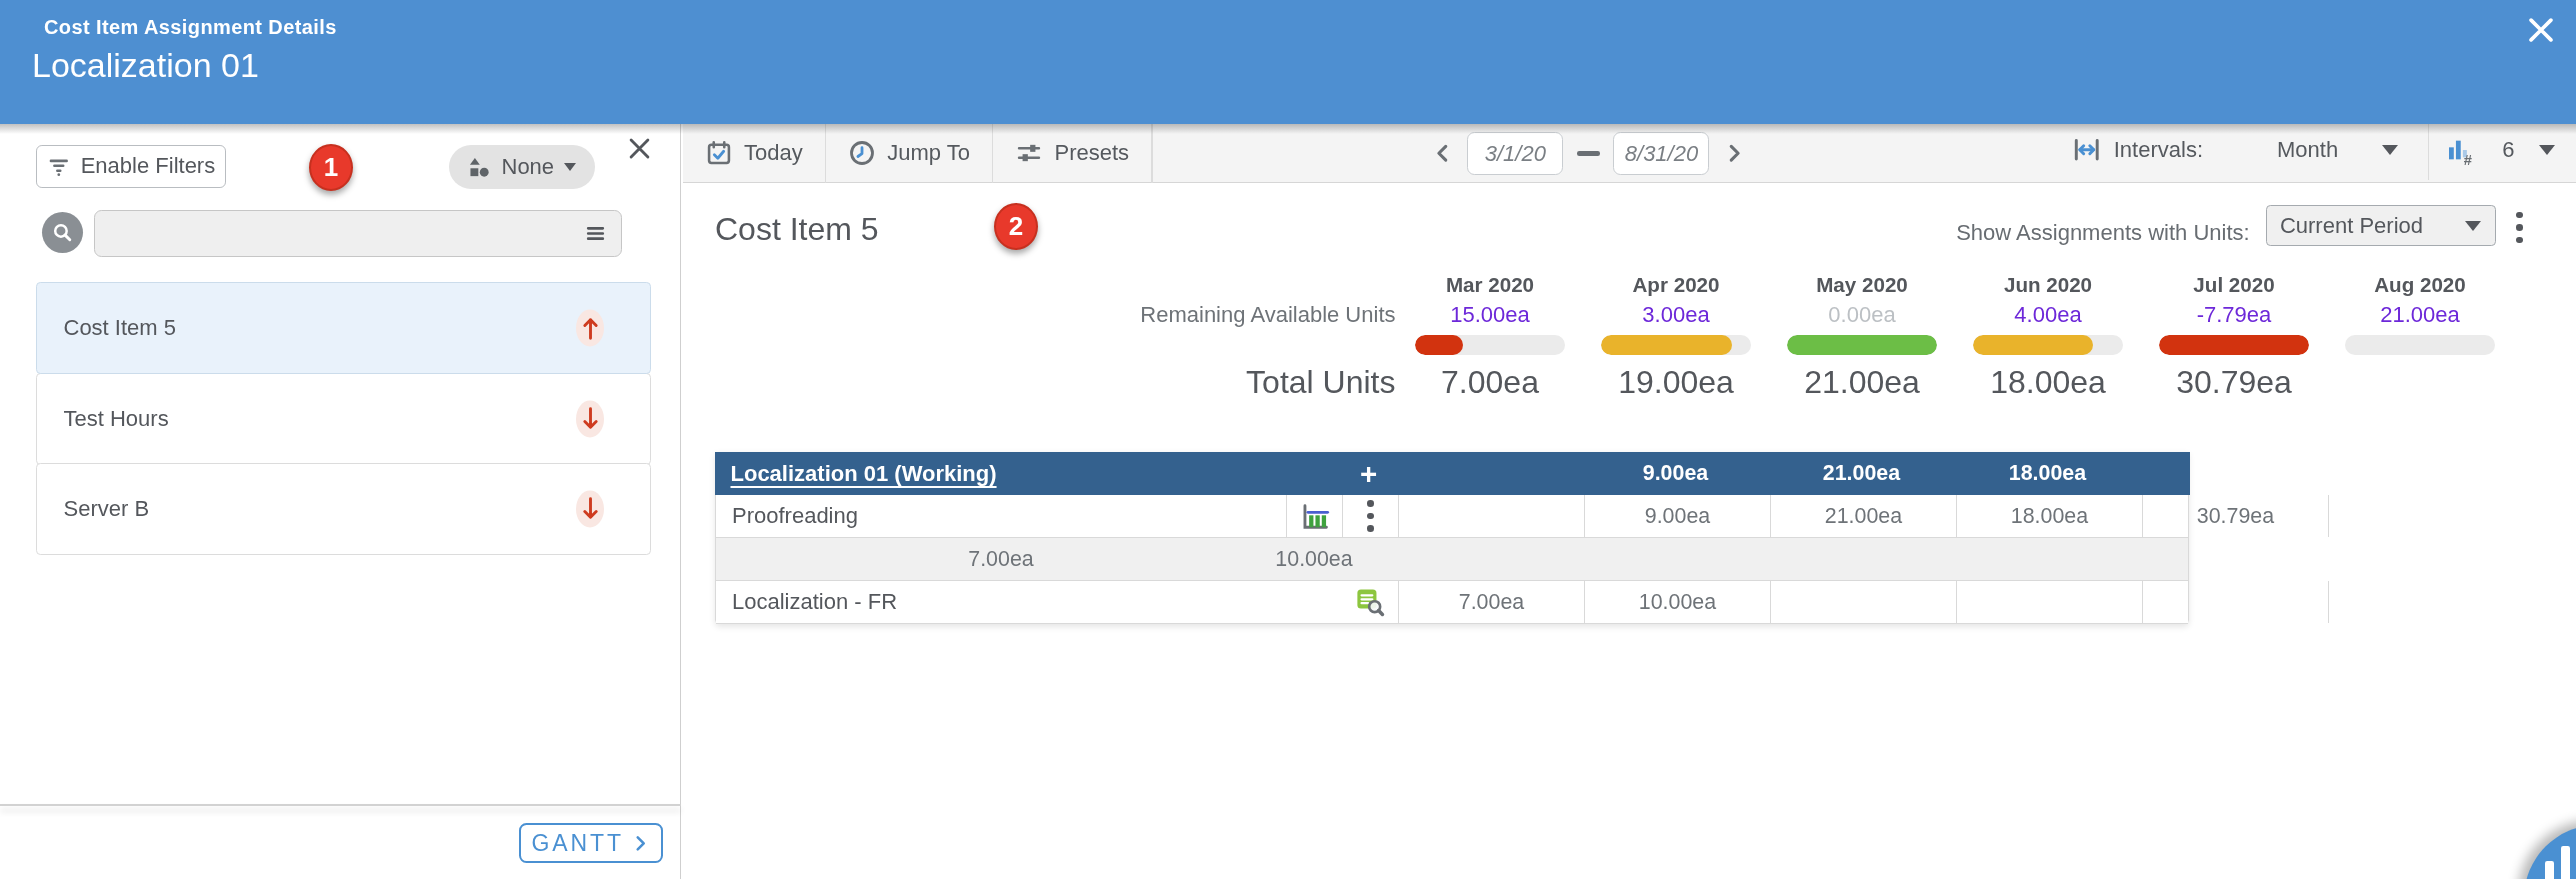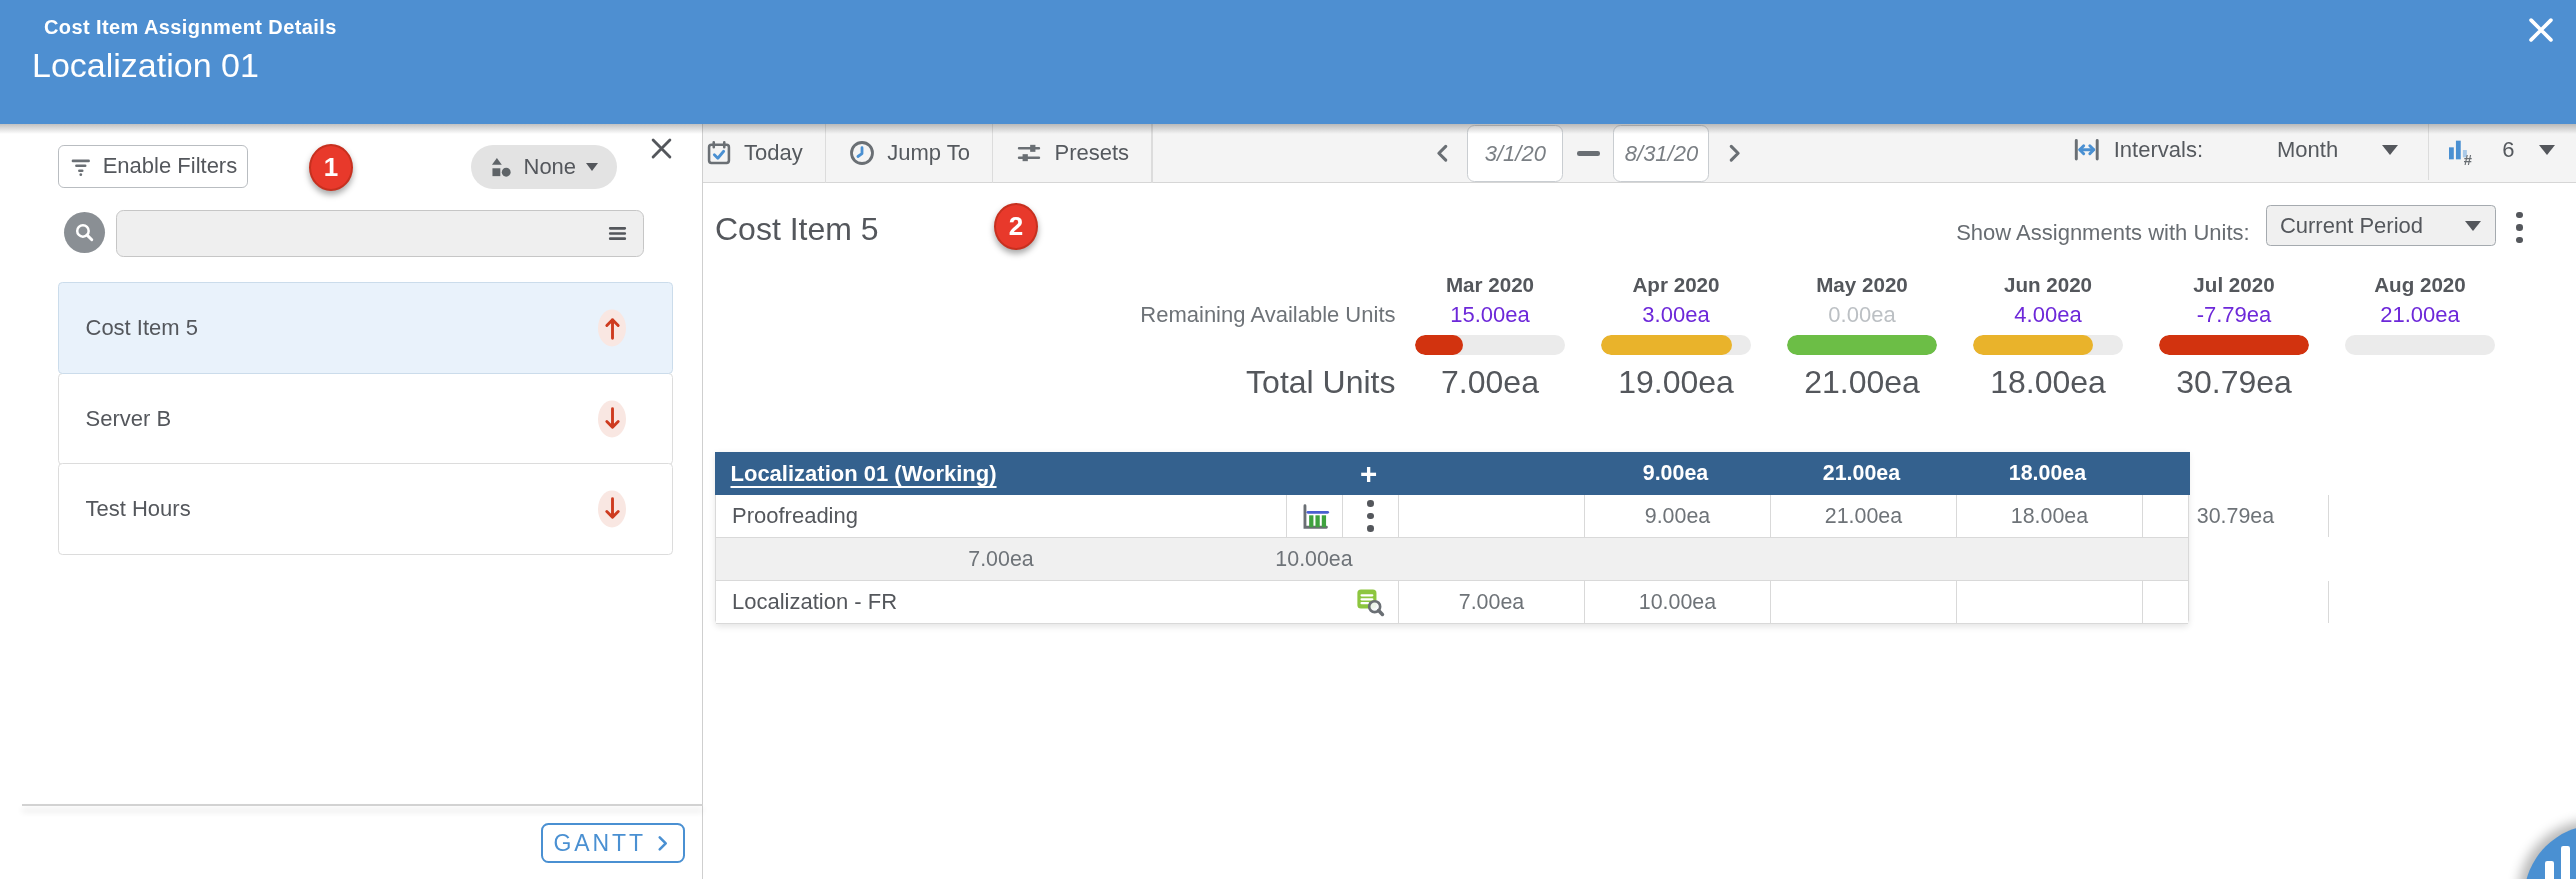--- a/index.html
+++ b/index.html
@@ -11,21 +11,21 @@
   .app-header { position:absolute; left:0; top:0; width:2576px; height:124px;
                 background:#4e8fd1; color:#fff; z-index:4; }
   .app-header .crumb { position:absolute; left:44px; top:16px; font-size:20px; font-weight:bold; letter-spacing:0.4px; }
   .app-header .title { position:absolute; left:32px; top:46px; font-size:34px; font-weight:400; }
   .hdr-close { position:absolute; left:2524px; top:13.3px; width:34px; height:34px; cursor:pointer; }
   .header-shadow { position:absolute; left:0; top:124px; width:2576px; height:10.3px;
                    background:linear-gradient(rgba(50,50,50,.30), rgba(50,50,50,0)); z-index:6; pointer-events:none; }
 
   
   .left-panel { position:absolute; left:0; top:124px; width:681px; height:755px;
-                background:#fff; border-right:1.5px solid #cfcfcf; z-index:2;margin-left:22px; }
+                background:#fff; border-right:1.5px solid #cfcfcf; z-index:2; }
   .filter-btn { position:absolute; left:36px; top:20.6px; width:190px; height:43px;
                 background:#fff; border:1.5px solid #b9bdc1; border-radius:5.9px;
                 display:flex; align-items:center; justify-content:center; gap:10.3px;
                 font-size:22px; color:#54575c; }
   .group-pill { position:absolute; left:449px; top:20.6px; width:146px; height:44px;
                 background:#e3e3e3; border-radius:23.6px;
                 display:flex; align-items:center; justify-content:center; gap:9.6px;
                 font-size:22px; color:#54575c; }
   .tri-down { width:0; height:0; border-left:8px solid transparent; border-right:8px solid transparent;
               border-top:10.3px solid #54575c; }
@@ -60,21 +60,21 @@
                display:flex; align-items:center; justify-content:center; gap:5.9px;
                font-size:23px; color:#4a90d2; letter-spacing:2.9px; cursor:pointer; }
 
   
   .right-panel { position:absolute; left:683px; top:124px; width:1893px; height:755px; background:#fff; }
   .toolbar { position:absolute; left:0; top:0; width:1893px; height:59px; background:#f4f4f4;
              border-bottom:1.5px solid #d6d6d6; display:flex; align-items:center; }
   .tb-btn { display:flex; align-items:center; gap:11px; padding:0 22px; height:100%; font-size:22px; color:#55595e; cursor:pointer; }
   .tb-div { width:1.5px; height:59px; background:#dcdcdc; }
   .date-nav { position:absolute; left:749px; top:0; height:59px; display:flex; align-items:center; gap:13.3px; }
-  .date-input { width:96px; height:57px; background:#fff; border:1.5px solid #c9cdd1; border-radius:7.4px;
+  .date-input { width:96px; height:43px; background:#fff; border:1.5px solid #c9cdd1; border-radius:7.4px;
                 text-align:center; font-size:22px; font-style:italic; color:#7a7f84; font-family:inherit; outline:none; }
   .date-dash { width:23.6px; height:5.2px; background:#6a6f74; border-radius:2.2px; }
   .toolbar-right { position:absolute; right:0; top:0; height:52px; display:flex; align-items:center; }
   .tb-label { font-size:22px; color:#55595e; }
 
   .content-title { position:absolute; left:32px; top:87px; font-size:32px; color:#54575c; }
   .show-controls { position:absolute; right:49px; top:81px; display:flex; align-items:flex-end; gap:16px; }
   .show-label { font-size:22px; color:#686d72; }
   .period-select { width:230px; height:41px; background:#f0f0f0; border:1.5px solid #a5aaaf; border-radius:4.4px;
                    display:flex; align-items:center; justify-content:space-between; padding:0 13.3px;
@@ -190,31 +190,31 @@
         <span class="li-label">Cost Item 5</span>
         <span class="trend-badge">
           <span class="trend-icon up">
             <svg width="25" height="31" viewBox="0 0 24 30" style="display:block">
               <path d="M12 25 V7 M6.5 12.5 L12 7 L17.5 12.5" stroke="#ce3b1f" stroke-width="2.8" stroke-linecap="round" stroke-linejoin="round" fill="none"></path>
             </svg>
           </span>
         </span>
       </div>
       <div class="list-item">
-        <span class="li-label">Server B</span>
+        <span class="li-label">Test Hours</span>
         <span class="trend-badge">
           <span class="trend-icon down">
             <svg width="25" height="31" viewBox="0 0 24 30" style="display:block">
               <path d="M12 25 V7 M6.5 12.5 L12 7 L17.5 12.5" stroke="#ce3b1f" stroke-width="2.8" stroke-linecap="round" stroke-linejoin="round" fill="none"></path>
             </svg>
           </span>
         </span>
       </div>
       <div class="list-item">
-        <span class="li-label">Test Hours</span>
+        <span class="li-label">Server B</span>
         <span class="trend-badge">
           <span class="trend-icon down">
             <svg width="25" height="31" viewBox="0 0 24 30" style="display:block">
               <path d="M12 25 V7 M6.5 12.5 L12 7 L17.5 12.5" stroke="#ce3b1f" stroke-width="2.8" stroke-linecap="round" stroke-linejoin="round" fill="none"></path>
             </svg>
           </span>
         </span>
       </div>
     </div>
 

